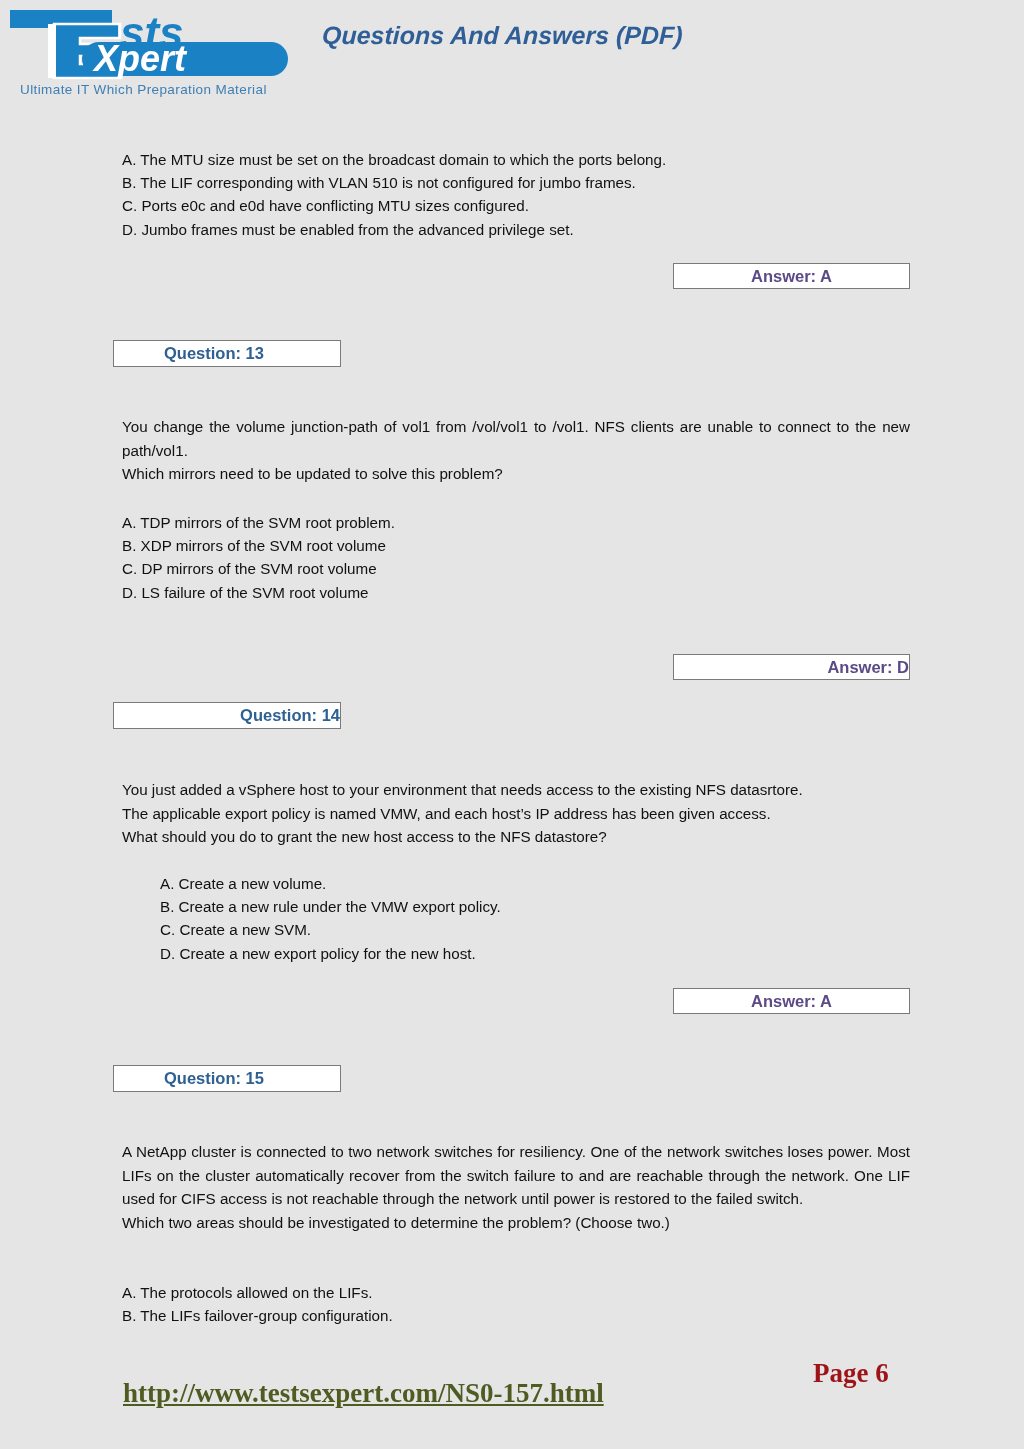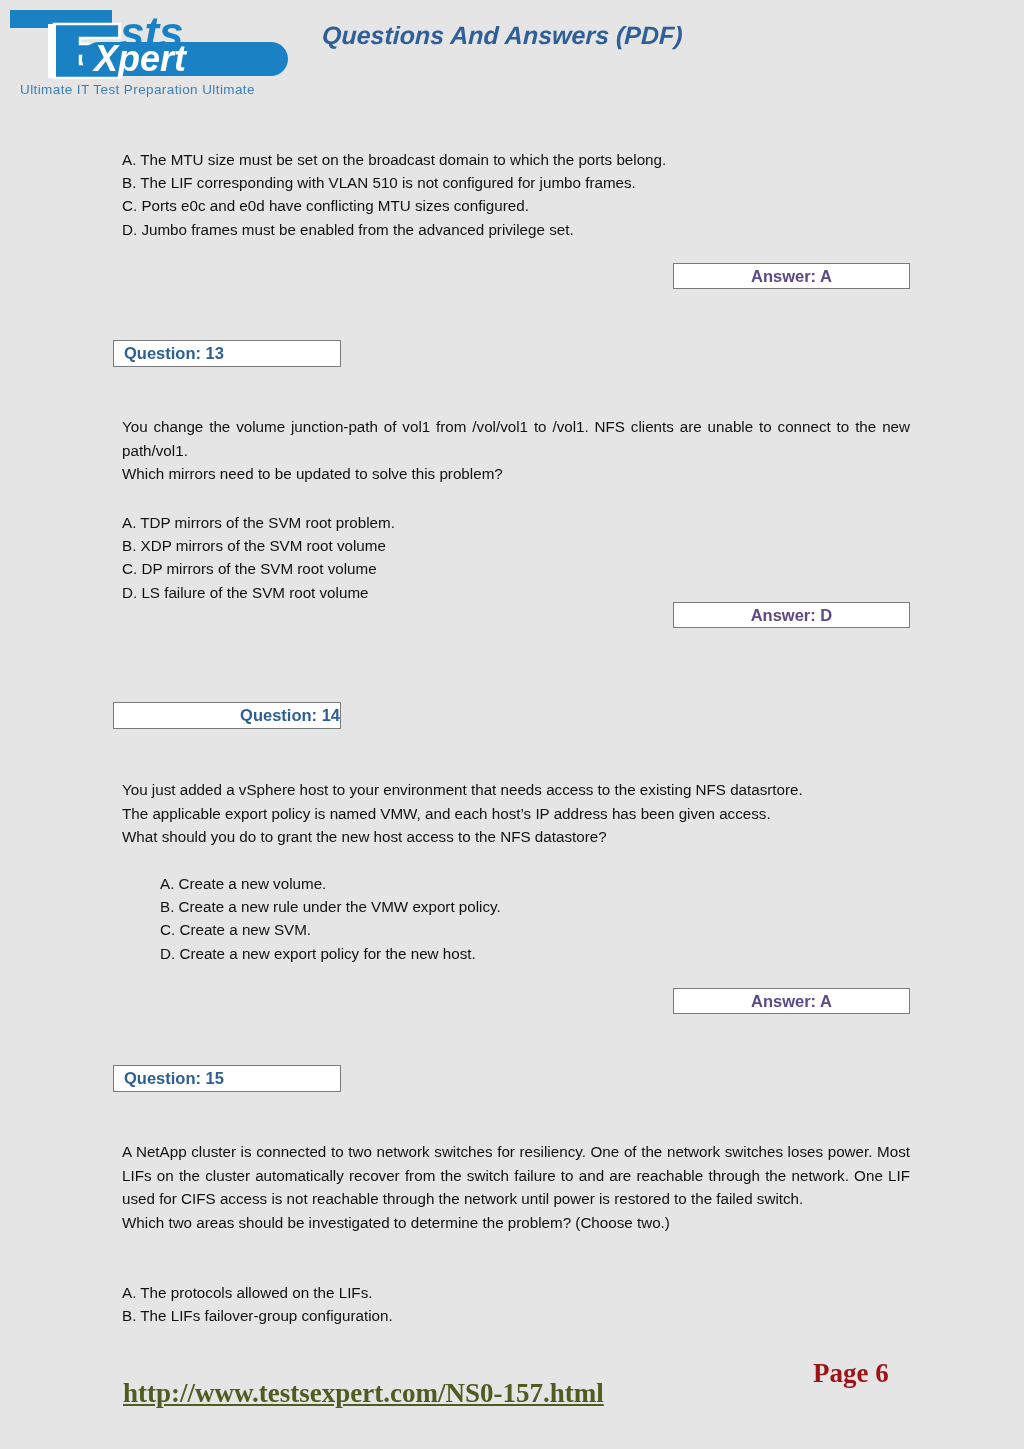--- a/index.html
+++ b/index.html
@@ -107,20 +107,21 @@
 
   
   .qbox {
     position: absolute;
     left: -9px;
     width: 228px;
     height: 27px;
     border: 1px solid #7a7a7a;
     background: #ffffff;
     box-sizing: border-box;
+    padding-left: 40px;
   }
   .qbox-label {
     display: block;
     padding-left: 10px;
     line-height: 25px;
     font-size: 16.5px;
     font-weight: bold;
     color: #2e6094;
     white-space: nowrap;
   }
@@ -194,21 +195,21 @@
           <path d="M40 20 H48 V74 H40 Z" fill="#ffffff"></path>
           <path d="M46 20 H112 V34 H72 V40 H104 V52 H72 V60 H112 V74 H46 Z" fill="none" stroke="#ffffff" stroke-width="2.5"></path>
 
           <text x="112" y="44" font-family="Liberation Sans, sans-serif" font-size="44" font-weight="bold" font-style="italic" fill="#1a81c4">sts</text>
 
           <rect x="74" y="38" width="206" height="34" rx="17" ry="17" fill="#1a81c4"></rect>
 
           <text x="86" y="67" font-family="Liberation Sans, sans-serif" font-size="36" font-weight="bold" font-style="italic" fill="#ffffff">Xpert</text>
         </svg>
       </div>
-      <div class="logo-tagline">Ultimate IT Test Preparation Ultimate</div>
+      <div class="logo-tagline">Ultimate IT Which Preparation Material</div>
     </div>
 
     <div class="header-title">Questions And Answers (PDF)</div>
   </div>
 
   <div class="content">
 
     <div class="block opt-list" style="top:148px;">
       <div class="opt-line">A. The MTU size must be set on the broadcast domain to which the ports belong.</div>
       <div class="opt-line">B. The LIF corresponding with VLAN 510 is not configured for jumbo frames.</div>
@@ -229,21 +230,21 @@
       <div class="nojust">Which mirrors need to be updated to solve this problem?</div>
     </div>
 
     <div class="block opt-list" style="top:511px;">
       <div class="opt-line">A. TDP mirrors of the SVM root problem.</div>
       <div class="opt-line">B. XDP mirrors of the SVM root volume</div>
       <div class="opt-line">C. DP mirrors of the SVM root volume</div>
       <div class="opt-line">D. LS failure of the SVM root volume</div>
     </div>
 
-    <div class="abox" style="top:602px;">
+    <div class="abox" style="top:654px;text-align:right;">
       <span class="abox-label">Answer: D</span>
     </div>
 
     <div class="qbox" style="top:702px;text-align:right;">
       <span class="qbox-label">Question: 14</span>
     </div>
 
     <div class="block qbody" style="top:778px;">
       <div class="nojust">You just added a vSphere host to your environment that needs access to the existing NFS datasrtore.</div>
       <div class="nojust">The applicable export policy is named VMW, and each host’s IP address has been given access.</div>

